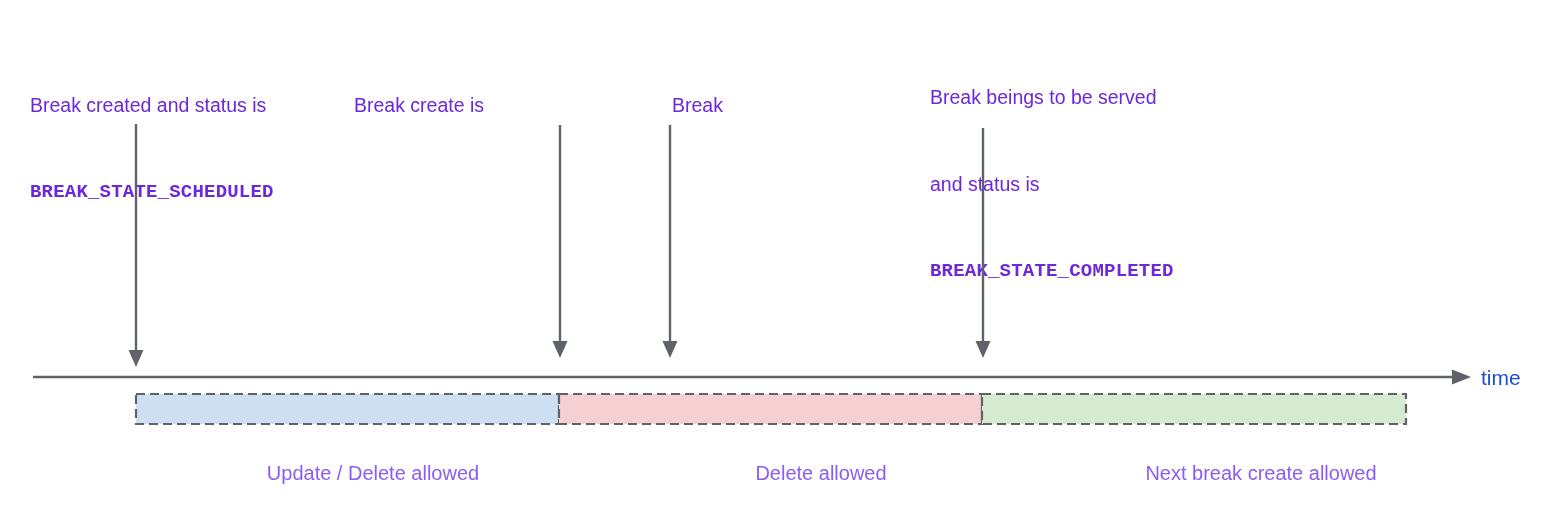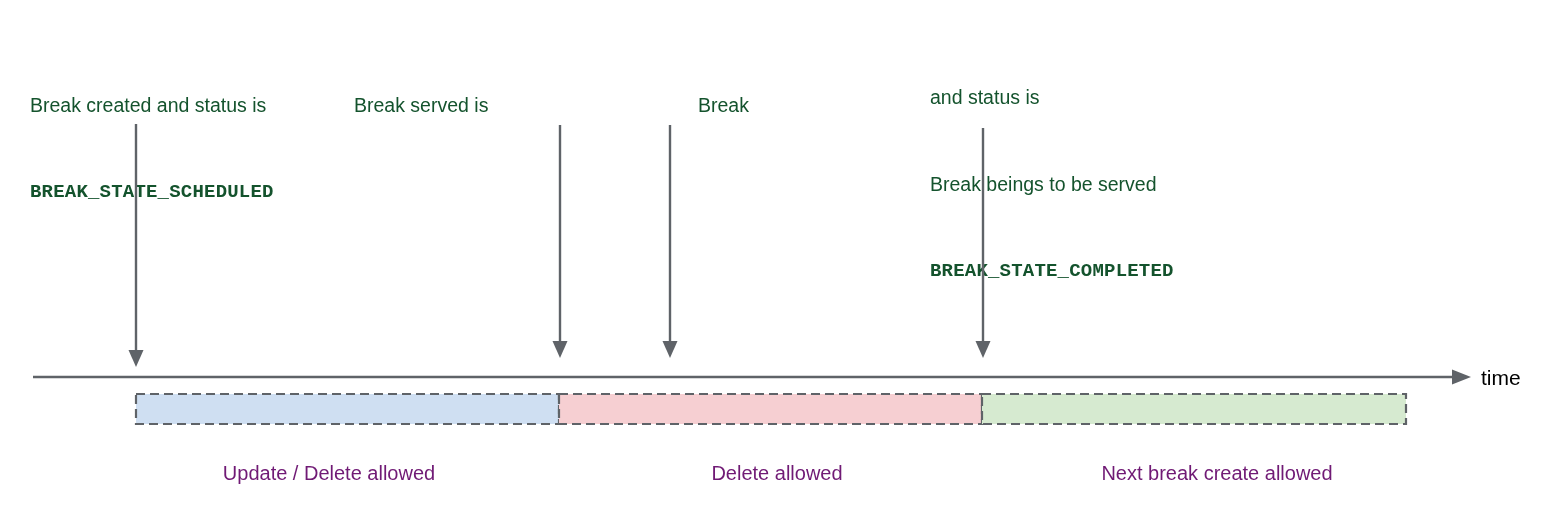--- a/index.html
+++ b/index.html
@@ -19,95 +19,96 @@
     width: 1558px;
     height: 520px;
   }
 
   
   .annotation {
     position: absolute;
     font-family: "Liberation Sans", sans-serif;
     font-size: 19.5px;
     line-height: 29px;
-    color: #14532d;
+    color: #6d28d9;
     white-space: pre;
   }
   .annotation .mono {
     font-family: "Liberation Mono", "DejaVu Sans Mono", monospace;
     font-size: 19px;
     letter-spacing: 0.2px;
     font-weight: bold;
   }
   .annotation .plain {
     font-family: "Liberation Sans", sans-serif;
   }
   .ann-line { display: block; }
 
   #ann-0 { left: 30px;  top: 33px; }
   #ann-1 { left: 354px; top: 33px; }
-  #ann-2 { left: 672px; top: 33px; margin-left: 26px; }
+  #ann-2 { left: 672px; top: 33px; }
   #ann-3 { left: 930px; top: 25px; }
 
   
   #vector-layer {
     position: absolute;
     left: 0;
     top: 0;
     width: 1558px;
     height: 520px;
   }
 
   
   .phase-caption {
     position: absolute;
     font-family: "Liberation Sans", sans-serif;
     font-size: 20px;
     line-height: 24px;
-    color: #701a75;
+    color: #8b5cf6;
     text-align: center;
     white-space: nowrap;
     transform: translateX(-50%);
+    margin-left: 44px;
   }
   #caption-0 { top: 461px; }
   #caption-1 { top: 461px; text-align: right; }
   #caption-2 { top: 461px; text-align: right; }
 
   
   #axis-label {
     position: absolute;
     left: 1481px;
     top: 366px;
     font-family: "Liberation Sans", sans-serif;
     font-size: 21px;
-    color: #000000;
+    color: #1d4ed8;
     white-space: nowrap;
   }
 </style>
 </head>
 <body>
 
 <div id="diagram">
 
   <div class="annotation" id="ann-0">
     <span class="ann-line plain">Break created and status is</span>
     <span class="ann-line mono">BREAK_STATE_SCHEDULED</span>
   </div>
 
   <div class="annotation" id="ann-1">
-    <span class="ann-line plain">Break served is</span>
+    <span class="ann-line plain">Break create is</span>
   </div>
 
   <div class="annotation" id="ann-2">
     <span class="ann-line plain">Break</span>
   </div>
 
   <div class="annotation" id="ann-3">
+    <span class="ann-line plain">Break beings to be served</span>
     <span class="ann-line plain">and status is</span>
-    <span class="ann-line plain">Break beings to be served</span>
     <span class="ann-line mono">BREAK_STATE_COMPLETED</span>
   </div>
 
   <svg id="vector-layer" viewBox="0 0 1558 520" xmlns="http://www.w3.org/2000/svg">
 
     <g>
       <line x1="136" y1="124" x2="136" y2="352" stroke="#5f6368" stroke-width="2.4"></line>
       <polygon points="128.5,350 143.5,350 136,367" fill="#5f6368"></polygon>
     </g>
     <g>

